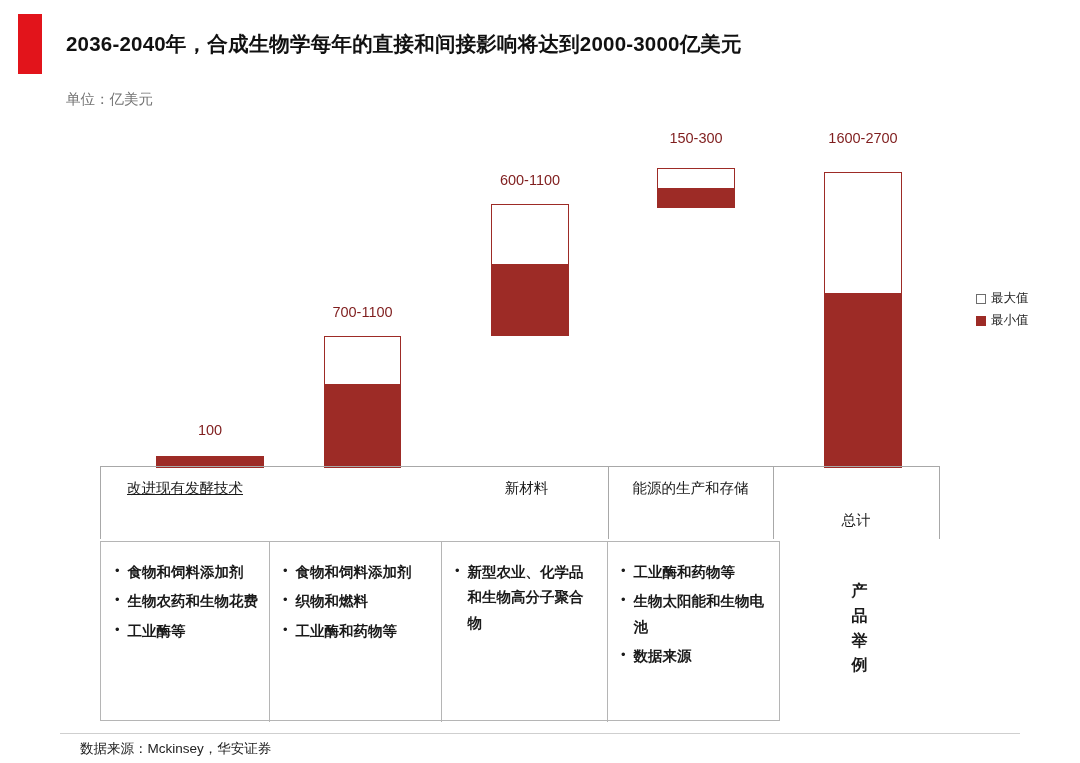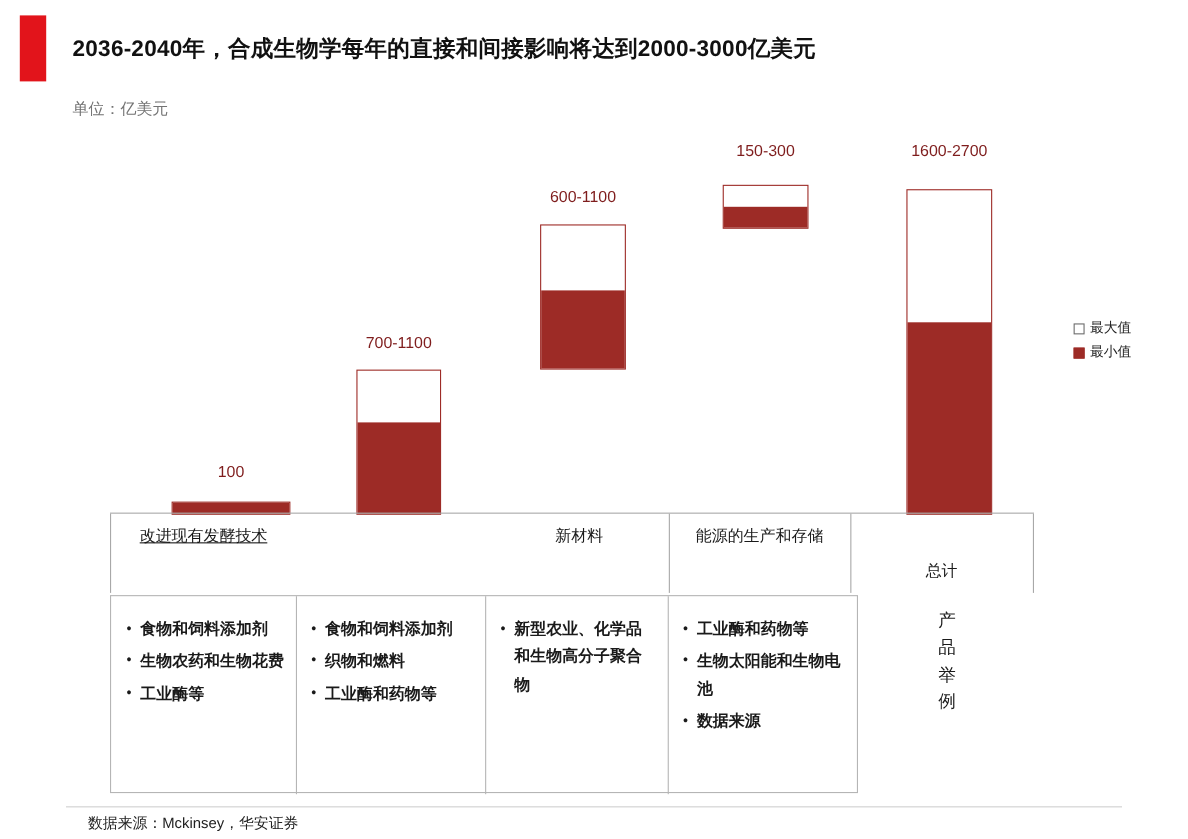--- a/index.html
+++ b/index.html
@@ -184,27 +184,27 @@
     position: absolute;
     left: 782px;
     top: 541px;
     width: 158px;
     height: 180px;
     box-sizing: border-box;
   }
   .total-vertical {
     position: absolute;
     left: 50%;
-    top: 12px;
+    top: 38px;
     transform: translateX(-50%);
     font-size: 16px;
     line-height: 1.55;
-    text-align: center;
     width: 1.2em;
     color: #1a1a1a;
+    font-weight: bold;
   }
 
   
   .footer-rule {
     position: absolute;
     left: 60px;
     top: 733px;
     width: 960px;
     border-top: 1px solid #cfcfcf;
   }

